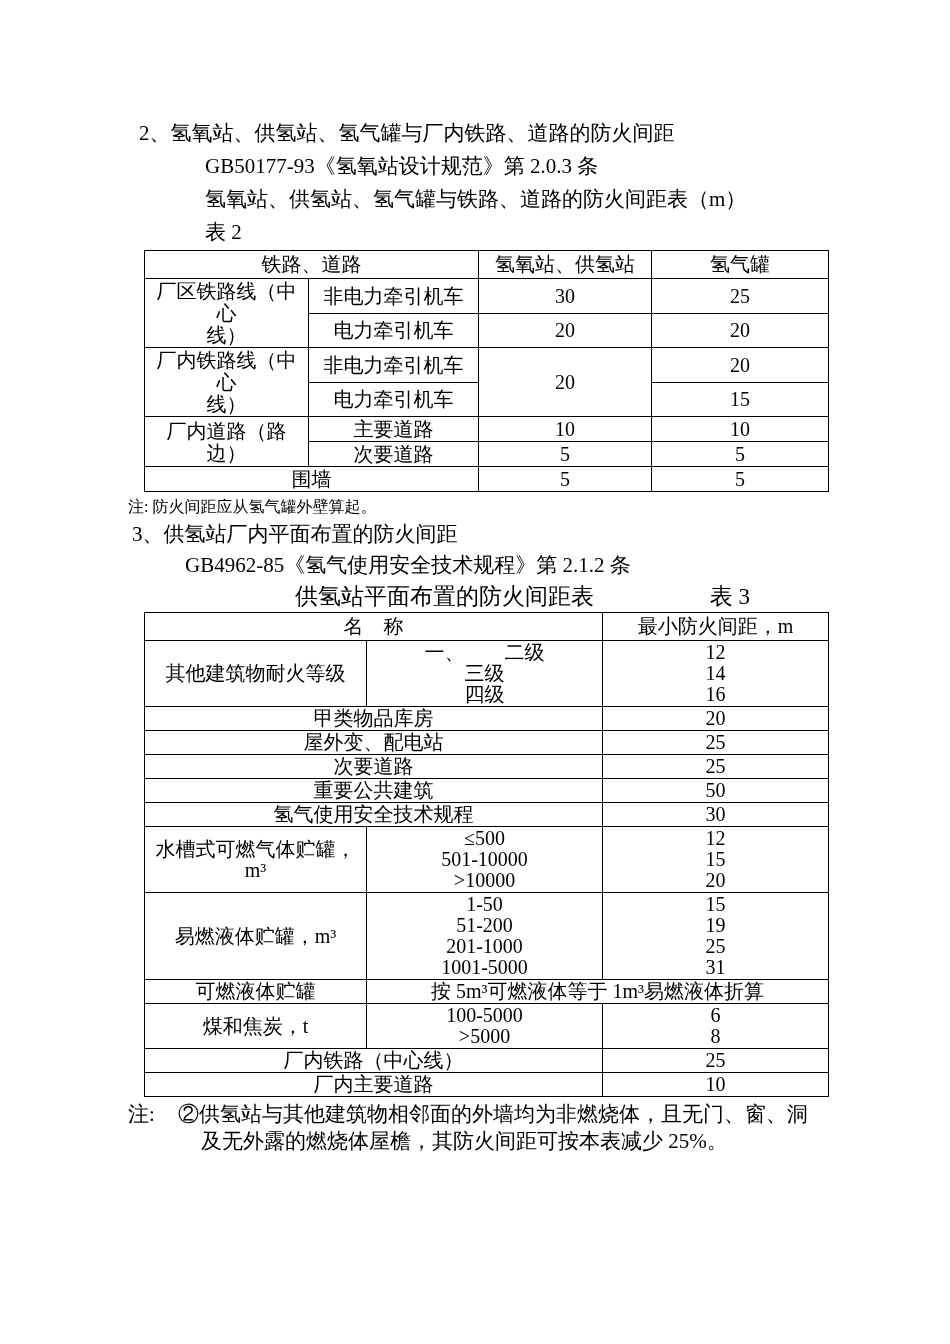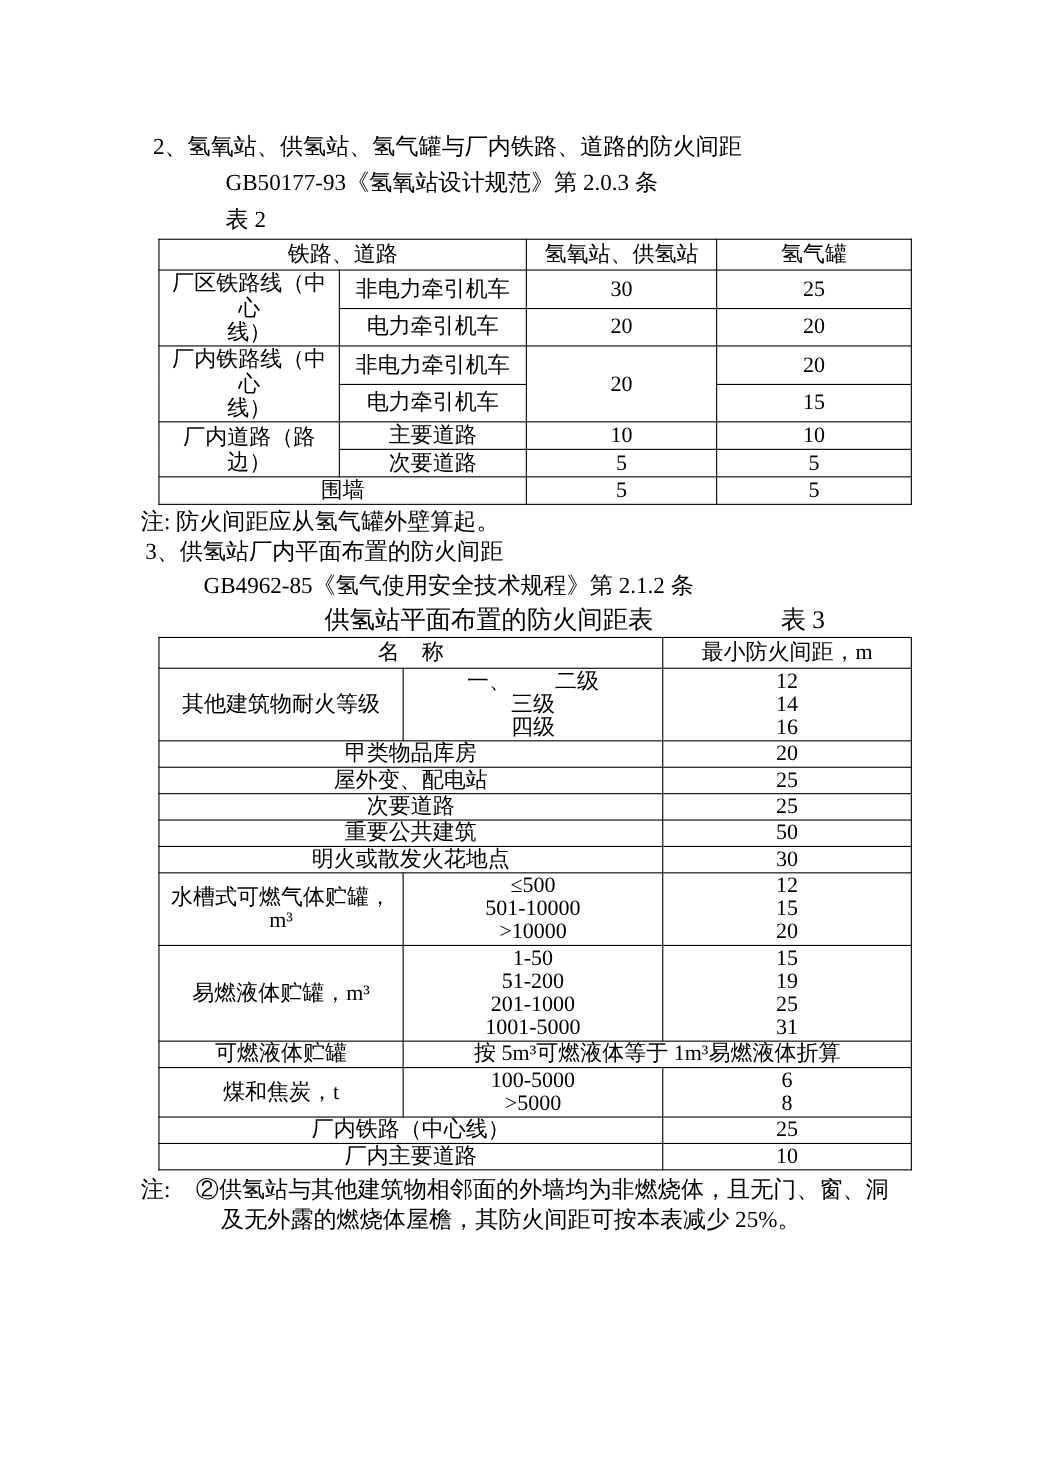--- a/index.html
+++ b/index.html
@@ -14,21 +14,21 @@
     position: relative;
     width: 950px; height: 1344px;
     padding: 117px 0 0 133px;
   }
   .content { width: 700px; }
 
   
   .line { font-size: 21px; line-height: 33px; white-space: nowrap; }
   .h-main { margin-left: 6px; }
   .ref2, .cap2, .lbl2 { margin-left: 72px; }
-  .note-s { font-size: 21px; line-height: 24px; margin-left: -5px; padding-top: 3px; }
+  .note-s { font-size: 16px; line-height: 24px; margin-left: -5px; padding-top: 3px; }
   .h-main3 { margin-left: -1px; line-height: 31px; }
   .ref3 { margin-left: 52px; line-height: 31px; }
   .cap-row { margin-left: 162px; line-height: 31px; font-size: 23px; white-space: nowrap; }
   .cap-row .tbl-label { margin-left: 110px; }
 
   
   table.tbl {
     border-collapse: collapse;
     table-layout: fixed;
     width: 684px;
@@ -56,20 +56,21 @@
   .notes .note-item { padding-left: 23px; text-indent: -23px; }
 </style>
 </head>
 <body>
 
 <div class="page">
   <div class="content">
 
     <div class="line h-main">2、氢氧站、供氢站、氢气罐与厂内铁路、道路的防火间距</div>
     <div class="line ref2">GB50177-93《氢氧站设计规范》第 2.0.3 条</div>
+    <div class="line cap2">氢氧站、供氢站、氢气罐与铁路、道路的防火间距表（m）</div>
     <div class="line lbl2">表 2</div>
 
     <table class="tbl t2">
       <colgroup>
         <col style="width:164px">
           <col style="width:170px">
           <col style="width:173px">
           <col style="width:177px">
       </colgroup>
       <tbody>
@@ -159,21 +160,21 @@
         </tr>
         <tr>
           <td colspan="2">次要道路</td>
           <td>25</td>
         </tr>
         <tr>
           <td colspan="2">重要公共建筑</td>
           <td>50</td>
         </tr>
         <tr>
-          <td colspan="2">明火或散发火花地点</td>
+          <td colspan="2">氢气使用安全技术规程</td>
           <td>30</td>
         </tr>
         <tr>
           <td>水槽式可燃气体贮罐，m³</td>
           <td class="pre">≤500
 501-10000
 &gt;10000</td>
           <td class="pre">12
 15
 20</td>

